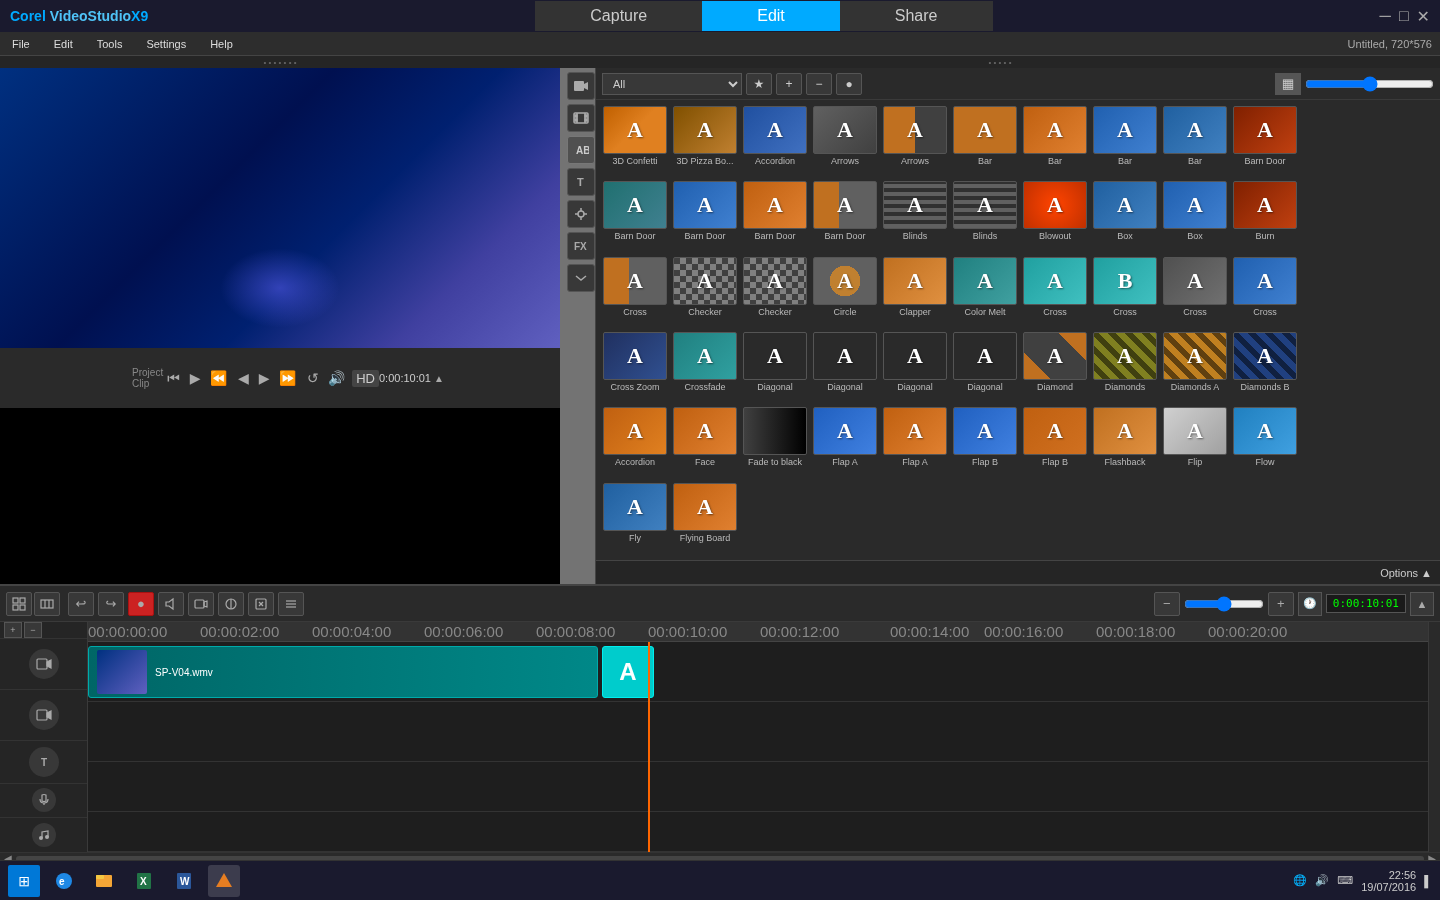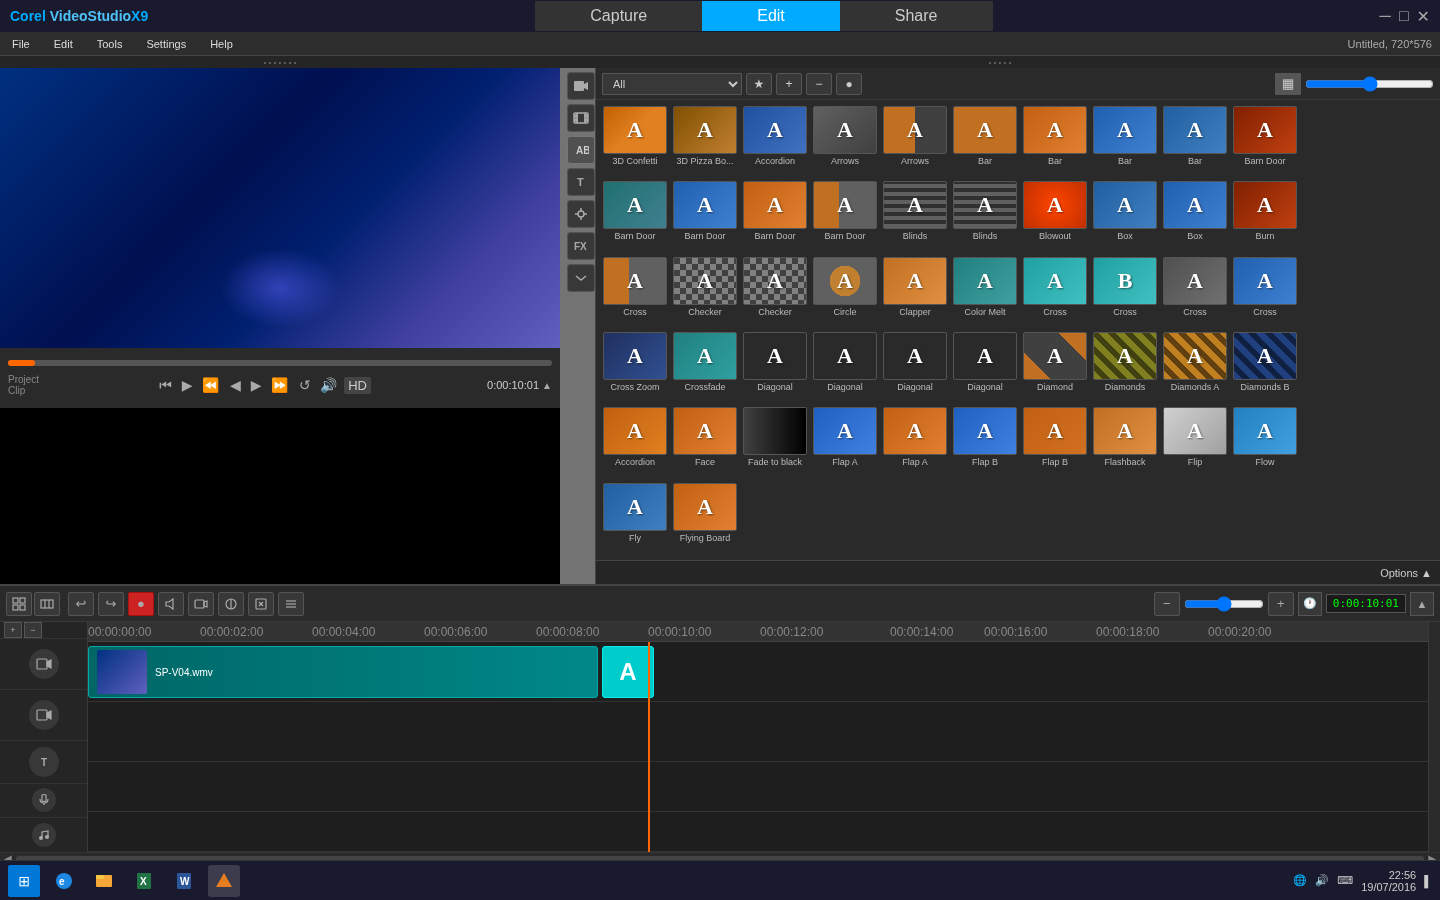--- a/index.html
+++ b/index.html
@@ -23,21 +23,21 @@
     .nav-tab { padding: 6px 55px; color: #ccc; cursor: pointer; font-size: 16px; background: #333; border: none; }
     .nav-tab.active { background: #00aaff; color: #fff; }
 
     
     #main { display: flex; height: calc(900px - 32px - 24px - 36px - 280px); }
 
     
     #preview { width: 560px; background: #000; position: relative; flex-shrink: 0; }
     #preview-video { width: 560px; height: 280px; background: linear-gradient(135deg, #003080 0%, #001050 40%, #002070 60%, #4040a0 80%, #6060c0 100%); position: relative; overflow: hidden; }
     #preview-video::after { content: ''; position: absolute; bottom: 20px; left: 50%; transform: translateX(-50%); width: 120px; height: 80px; background: radial-gradient(ellipse, rgba(100,100,255,0.5) 0%, transparent 70%); border-radius: 50%; }
-    #preview-controls { background: #2a2a2a; height: 60px; display: flex; flex-direction: column; justify-content: center; }
+    #preview-controls { background: #2a2a2a; height: 60px; display: flex; flex-direction: row; justify-content: center; }
     #progress-bar-container { padding: 4px 8px; }
     #progress-bar { width: 100%; height: 6px; background: #555; border-radius: 3px; position: relative; cursor: pointer; }
     #progress-fill { width: 5%; height: 6px; background: #ff6600; border-radius: 3px; }
     #controls-row { display: flex; align-items: center; justify-content: space-between; padding: 4px 8px; }
     #controls-left { display: flex; align-items: center; gap: 2px; }
     .ctrl-btn { background: none; border: none; color: #aaa; cursor: pointer; font-size: 14px; padding: 2px 4px; }
     #project-clip { display: flex; flex-direction: column; font-size: 10px; color: #888; }
     #timecode { color: #ccc; font-size: 11px; }
     #hd-badge { background: #444; color: #ccc; padding: 1px 4px; font-size: 13px; border-radius: 2px; }
 
@@ -77,21 +77,21 @@
     
     #timeline-toolbar { background: #2a2a2a; height: 36px; display: flex; align-items: center; padding: 0 6px; gap: 4px; border-bottom: 1px solid #3a3a3a; }
     .tl-tool-btn { background: #383838; border: 1px solid #555; color: #aaa; width: 26px; height: 24px; cursor: pointer; font-size: 13px; display: flex; align-items: center; justify-content: center; border-radius: 2px; }
     #zoom-controls { display: flex; align-items: center; gap: 4px; margin-left: auto; }
     #zoom-slider-tl { width: 80px; }
     #timecode-display { background: #1a1a1a; border: 1px solid #555; color: #0f0; font-family: monospace; font-size: 11px; padding: 2px 6px; }
     .clock-btn { background: #383838; border: 1px solid #555; color: #aaa; width: 24px; height: 24px; cursor: pointer; font-size: 11px; display: flex; align-items: center; justify-content: center; }
 
     
     #timeline-ruler { height: 20px; background: #333; border-bottom: 1px solid #444; display: flex; align-items: center; padding-left: 88px; overflow: hidden; position: relative; }
-    .ruler-mark { color: #888; font-size: 12px; position: absolute; }
+    .ruler-mark { color: #888; font-size: 15px; position: absolute; }
     .track-icon { width: 30px; height: 30px; background: #383838; border-radius: 50%; display: flex; align-items: center; justify-content: center; font-size: 14px; color: #aaa; }
     #track-content { flex: 1; background: #1e1e1e; position: relative; overflow: hidden; }
 
     
     #video-track { position: absolute; top: 0; left: 0; right: 0; height: 60px; background: #1e1e1e; border-bottom: 1px solid #333; }
     #video-clip { position: absolute; left: 0; top: 4px; width: 510px; height: 52px; background: linear-gradient(to right, #006666, #008888); border: 1px solid #00aaaa; border-radius: 3px; display: flex; align-items: center; padding: 0 8px; overflow: hidden; }
     #video-clip-thumb { width: 50px; height: 44px; background: linear-gradient(135deg, #003080 0%, #6060c0 100%); border-radius: 2px; flex-shrink: 0; }
     #video-clip-name { color: #fff; font-size: 10px; margin-left: 8px; }
     #title-clip { position: absolute; left: 514px; top: 4px; width: 52px; height: 52px; background: #00cccc; border: 1px solid #00eeee; border-radius: 3px; display: flex; align-items: center; justify-content: center; font-size: 24px; font-weight: bold; color: #fff; }
 

